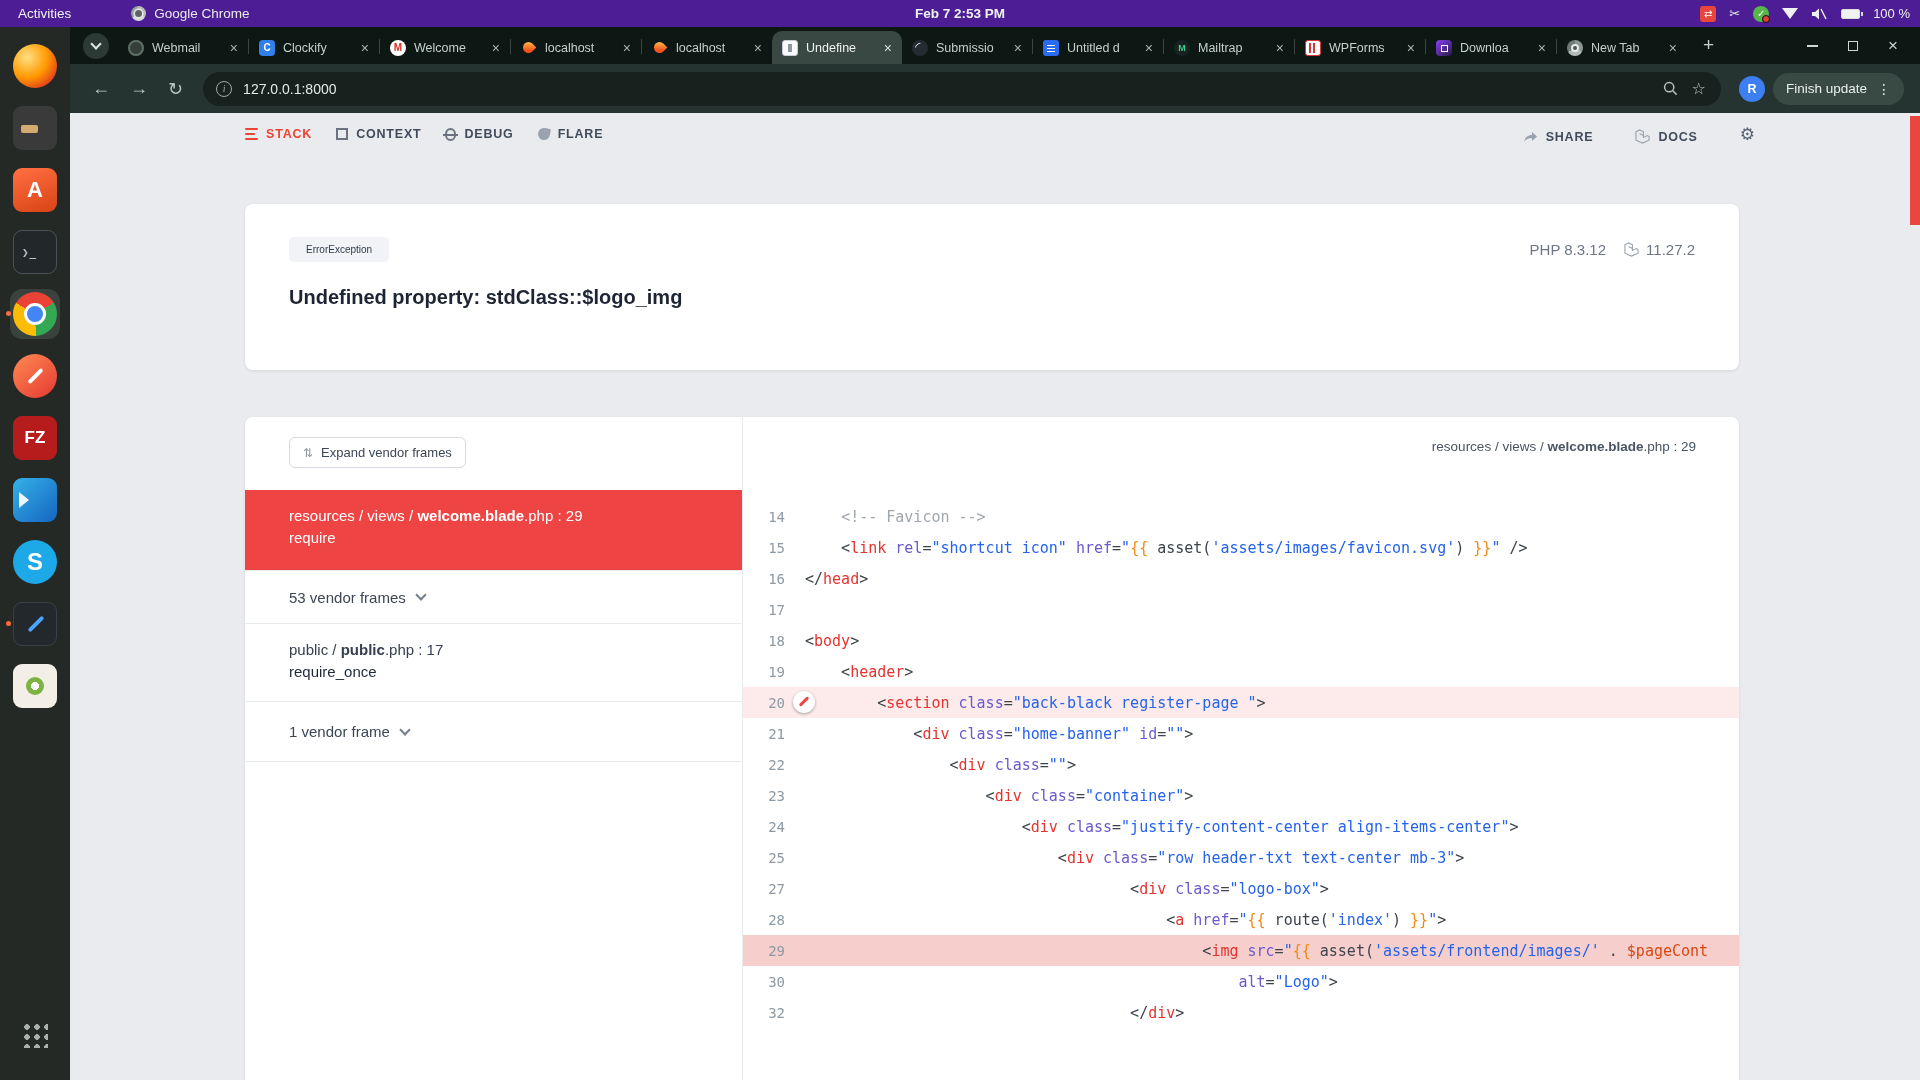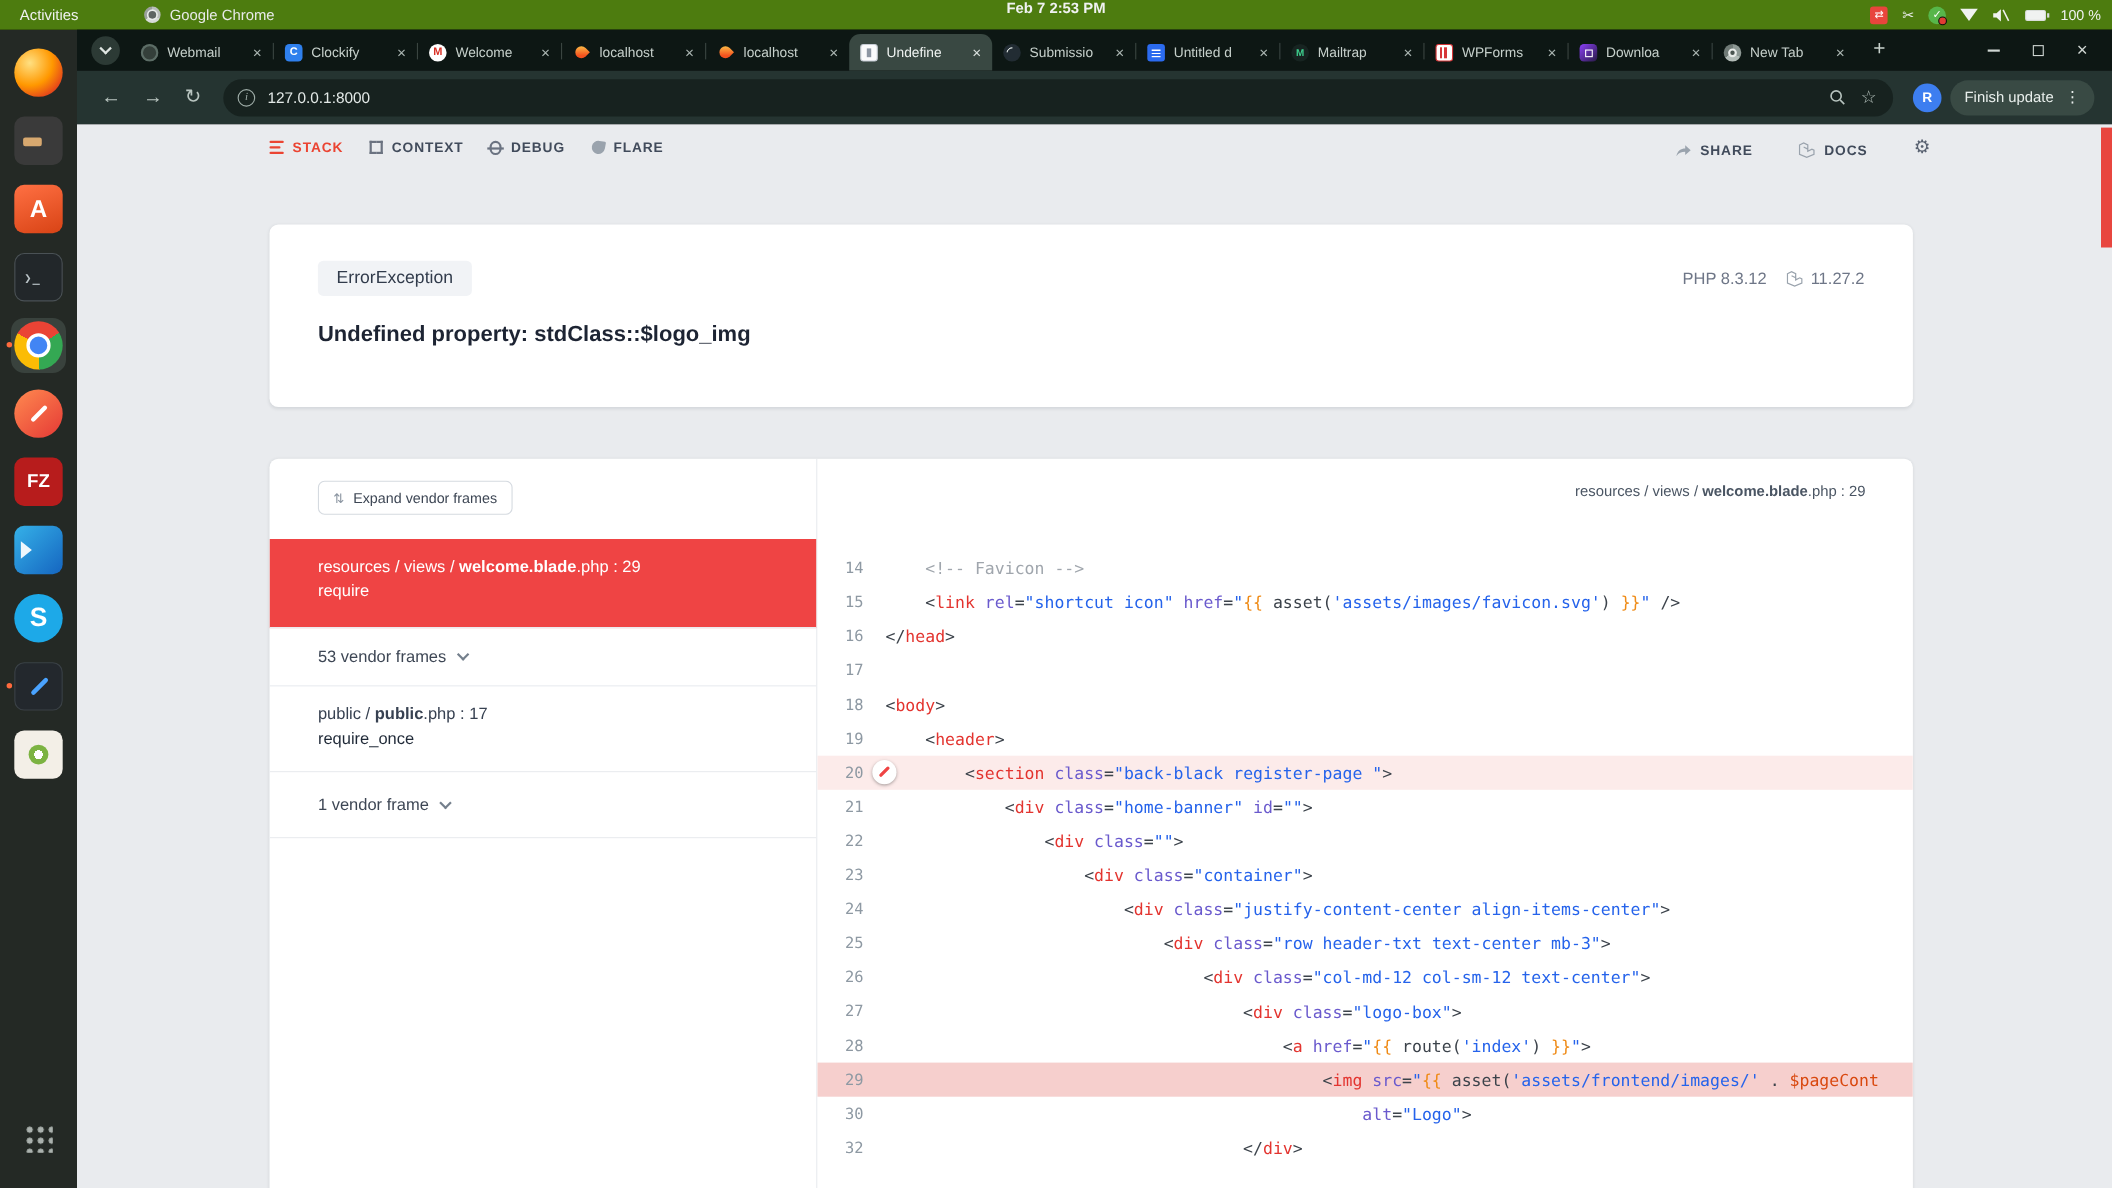--- a/index.html
+++ b/index.html
@@ -1,20 +1,20 @@
 <!DOCTYPE html>
 <html><head>
 <meta charset="utf-8">
 <style>
   *{margin:0;padding:0;box-sizing:border-box}
   html,body{width:1920px;height:1080px;overflow:hidden;background:#000;font-family:"Liberation Sans","DejaVu Sans",sans-serif}
   .screen{position:relative;width:1920px;height:1080px;display:flex;flex-direction:column}
 
   
-  .topbar{height:27px;background:#4d7c0f;color:#f0f2f1;display:flex;font-size:13.5px;position:relative;flex:none}
+  .topbar{height:27px;background:#4c1d95;color:#f0f2f1;display:flex;align-items:center;font-size:13.5px;position:relative;flex:none}
   .tb-activities{padding:0 18px;height:100%;display:flex;align-items:center}
   .tb-app{display:flex;align-items:center;gap:8px;margin-left:42px;color:#e8eae9}
   .tb-app-ic{width:15px;height:15px;border-radius:50%;background:conic-gradient(#b9beba 0 33%,#d7dbd8 0 66%,#9aa09c 0);position:relative}
   .tb-app-ic::after{content:"";position:absolute;inset:4px;border-radius:50%;background:#5e6562;box-shadow:0 0 0 1.5px #e8ebe9}
   .tb-clock{position:absolute;left:50%;transform:translateX(-50%);font-weight:700}
   .tray{position:absolute;right:10px;display:flex;align-items:center;gap:13px;height:100%}
   .tr-cast{width:16px;height:16px;border-radius:3px;background:#e8453c;color:#fff;font-size:10px;line-height:16px;text-align:center}
   .tr-scis{font-size:13px;color:#e9ece9}
   .tr-ok{width:16px;height:16px;border-radius:50%;background:#57b64a;color:#fff;font-size:10px;line-height:16px;text-align:center;position:relative}
   .tr-ok::after{content:"";position:absolute;right:-1px;bottom:-1px;width:6px;height:6px;border-radius:50%;background:#e23c33;border:1px solid #0b0f0d}
@@ -101,21 +101,21 @@
   .ic-context::before,.ic-context::after{content:"";position:absolute;top:0;bottom:0;width:4px;border:2px solid #6b7381}
   .ic-context::before{left:0;border-right:none}.ic-context::after{right:0;border-left:none}
   .ic-bug{width:11px;height:13px;border:2px solid #6b7381;border-radius:50%/45%;position:relative}
   .ic-bug::before{content:"";position:absolute;left:-4px;right:-4px;top:4px;height:2px;background:#6b7381}
   .ic-flare{width:12px;height:12px;background:#9aa3ad;border-radius:60% 10% 60% 60%;transform:rotate(10deg)}
   .ic-gear{font-size:17px;color:#586170;font-family:"DejaVu Sans",sans-serif}
 
   .card{width:1494px;margin-left:175px;background:#fff;border-radius:8px;box-shadow:0 1px 3px rgba(25,35,50,.1)}
   .err-card{margin-top:49px;height:166px;padding:33px 44px}
   .err-top{display:flex;align-items:center}
-  .badge{display:inline-block;background:#f1f3f6;border-radius:5px;padding:7px 17px;font-size:16px;color:#313b4b}
+  .badge{display:inline-block;background:#f1f3f6;border-radius:5px;padding:7px 17px;font-size:10px;color:#313b4b}
   .versions{margin-left:auto;display:flex;align-items:center;gap:18px;color:#6e7687;font-size:15px}
   .ver{display:flex;align-items:center;gap:7px}
   .err-title{margin-top:24px;font-size:20px;font-weight:700;color:#1d2433}
 
   .stack-card{margin-top:47px;height:700px;display:flex;overflow:hidden}
   .frames-panel{width:498px;flex:none;border-right:1px solid #e9ecef}
   .expand-wrap{height:73px;padding:20px 0 0 44px}
   .expand-btn{display:inline-flex;align-items:center;gap:8px;border:1px solid #d5dae0;border-radius:6px;background:#fff;padding:7px 13px;font-size:13px;color:#3d4654}
   .swap-ic{font-size:12px;color:#8b95a1;font-family:"DejaVu Sans",sans-serif}
   .frame{padding:15px 20px 0 44px;font-size:15px;color:#374151;border-bottom:1px solid #e9ecef}
@@ -436,21 +436,20 @@
                 <div class="cline"><span class="lno">16</span><span class="lcode"><span class="pl">&lt;/</span><span class="tag">head</span><span class="pl">&gt;</span></span></div>
                 <div class="cline"><span class="lno">17</span><span class="lcode"></span></div>
                 <div class="cline"><span class="lno">18</span><span class="lcode"><span class="pl">&lt;</span><span class="tag">body</span><span class="pl">&gt;</span></span></div>
                 <div class="cline"><span class="lno">19</span><span class="lcode"><span class="pl">    &lt;</span><span class="tag">header</span><span class="pl">&gt;</span></span></div>
                 <div class="cline hl-soft"><span class="lno">20</span><span class="pencil"></span><span class="lcode"><span class="pl">        &lt;</span><span class="tag">section</span><span class="pl"> </span><span class="attr">class</span><span class="pl">=</span><span class="str">"back-black register-page "</span><span class="pl">&gt;</span></span></div>
                 <div class="cline"><span class="lno">21</span><span class="lcode"><span class="pl">            &lt;</span><span class="tag">div</span><span class="pl"> </span><span class="attr">class</span><span class="pl">=</span><span class="str">"home-banner"</span><span class="pl"> </span><span class="attr">id</span><span class="pl">=</span><span class="str">""</span><span class="pl">&gt;</span></span></div>
                 <div class="cline"><span class="lno">22</span><span class="lcode"><span class="pl">                &lt;</span><span class="tag">div</span><span class="pl"> </span><span class="attr">class</span><span class="pl">=</span><span class="str">""</span><span class="pl">&gt;</span></span></div>
                 <div class="cline"><span class="lno">23</span><span class="lcode"><span class="pl">                    &lt;</span><span class="tag">div</span><span class="pl"> </span><span class="attr">class</span><span class="pl">=</span><span class="str">"container"</span><span class="pl">&gt;</span></span></div>
                 <div class="cline"><span class="lno">24</span><span class="lcode"><span class="pl">                        &lt;</span><span class="tag">div</span><span class="pl"> </span><span class="attr">class</span><span class="pl">=</span><span class="str">"justify-content-center align-items-center"</span><span class="pl">&gt;</span></span></div>
                 <div class="cline"><span class="lno">25</span><span class="lcode"><span class="pl">                            &lt;</span><span class="tag">div</span><span class="pl"> </span><span class="attr">class</span><span class="pl">=</span><span class="str">"row header-txt text-center mb-3"</span><span class="pl">&gt;</span></span></div>
-                <div class="cline"><span class="lno">26</span><span class="lcode"><span class="pl">                                &lt;</span><span class="tag">div</span><span class="pl"> </span><span class="attr">class</span><span class="pl">=</span><span class="str">"col-md-12 col-sm-12 text-center"</span><span class="pl">&gt;</span></span></div>
                 <div class="cline"><span class="lno">27</span><span class="lcode"><span class="pl">                                    &lt;</span><span class="tag">div</span><span class="pl"> </span><span class="attr">class</span><span class="pl">=</span><span class="str">"logo-box"</span><span class="pl">&gt;</span></span></div>
                 <div class="cline"><span class="lno">28</span><span class="lcode"><span class="pl">                                        &lt;</span><span class="tag">a</span><span class="pl"> </span><span class="attr">href</span><span class="pl">=</span><span class="str">"</span><span class="brc">{{</span><span class="pl"> route(</span><span class="str">'index'</span><span class="pl">) </span><span class="brc">}}</span><span class="str">"</span><span class="pl">&gt;</span></span></div>
                 <div class="cline hl-strong"><span class="lno">29</span><span class="lcode"><span class="pl">                                            &lt;</span><span class="tag">img</span><span class="pl"> </span><span class="attr">src</span><span class="pl">=</span><span class="str">"</span><span class="brc">{{</span><span class="pl"> asset(</span><span class="str">'assets/frontend/images/'</span><span class="pl"> . </span><span class="var">$pageCont</span></span></div>
                 <div class="cline"><span class="lno">30</span><span class="lcode"><span class="pl">                                                </span><span class="attr">alt</span><span class="pl">=</span><span class="str">"Logo"</span><span class="pl">&gt;</span></span></div>
                 <div class="cline"><span class="lno">32</span><span class="lcode"><span class="pl">                                    &lt;/</span><span class="tag">div</span><span class="pl">&gt;</span></span></div>
               </div>
           </div>
         </div>
 
       </div>

